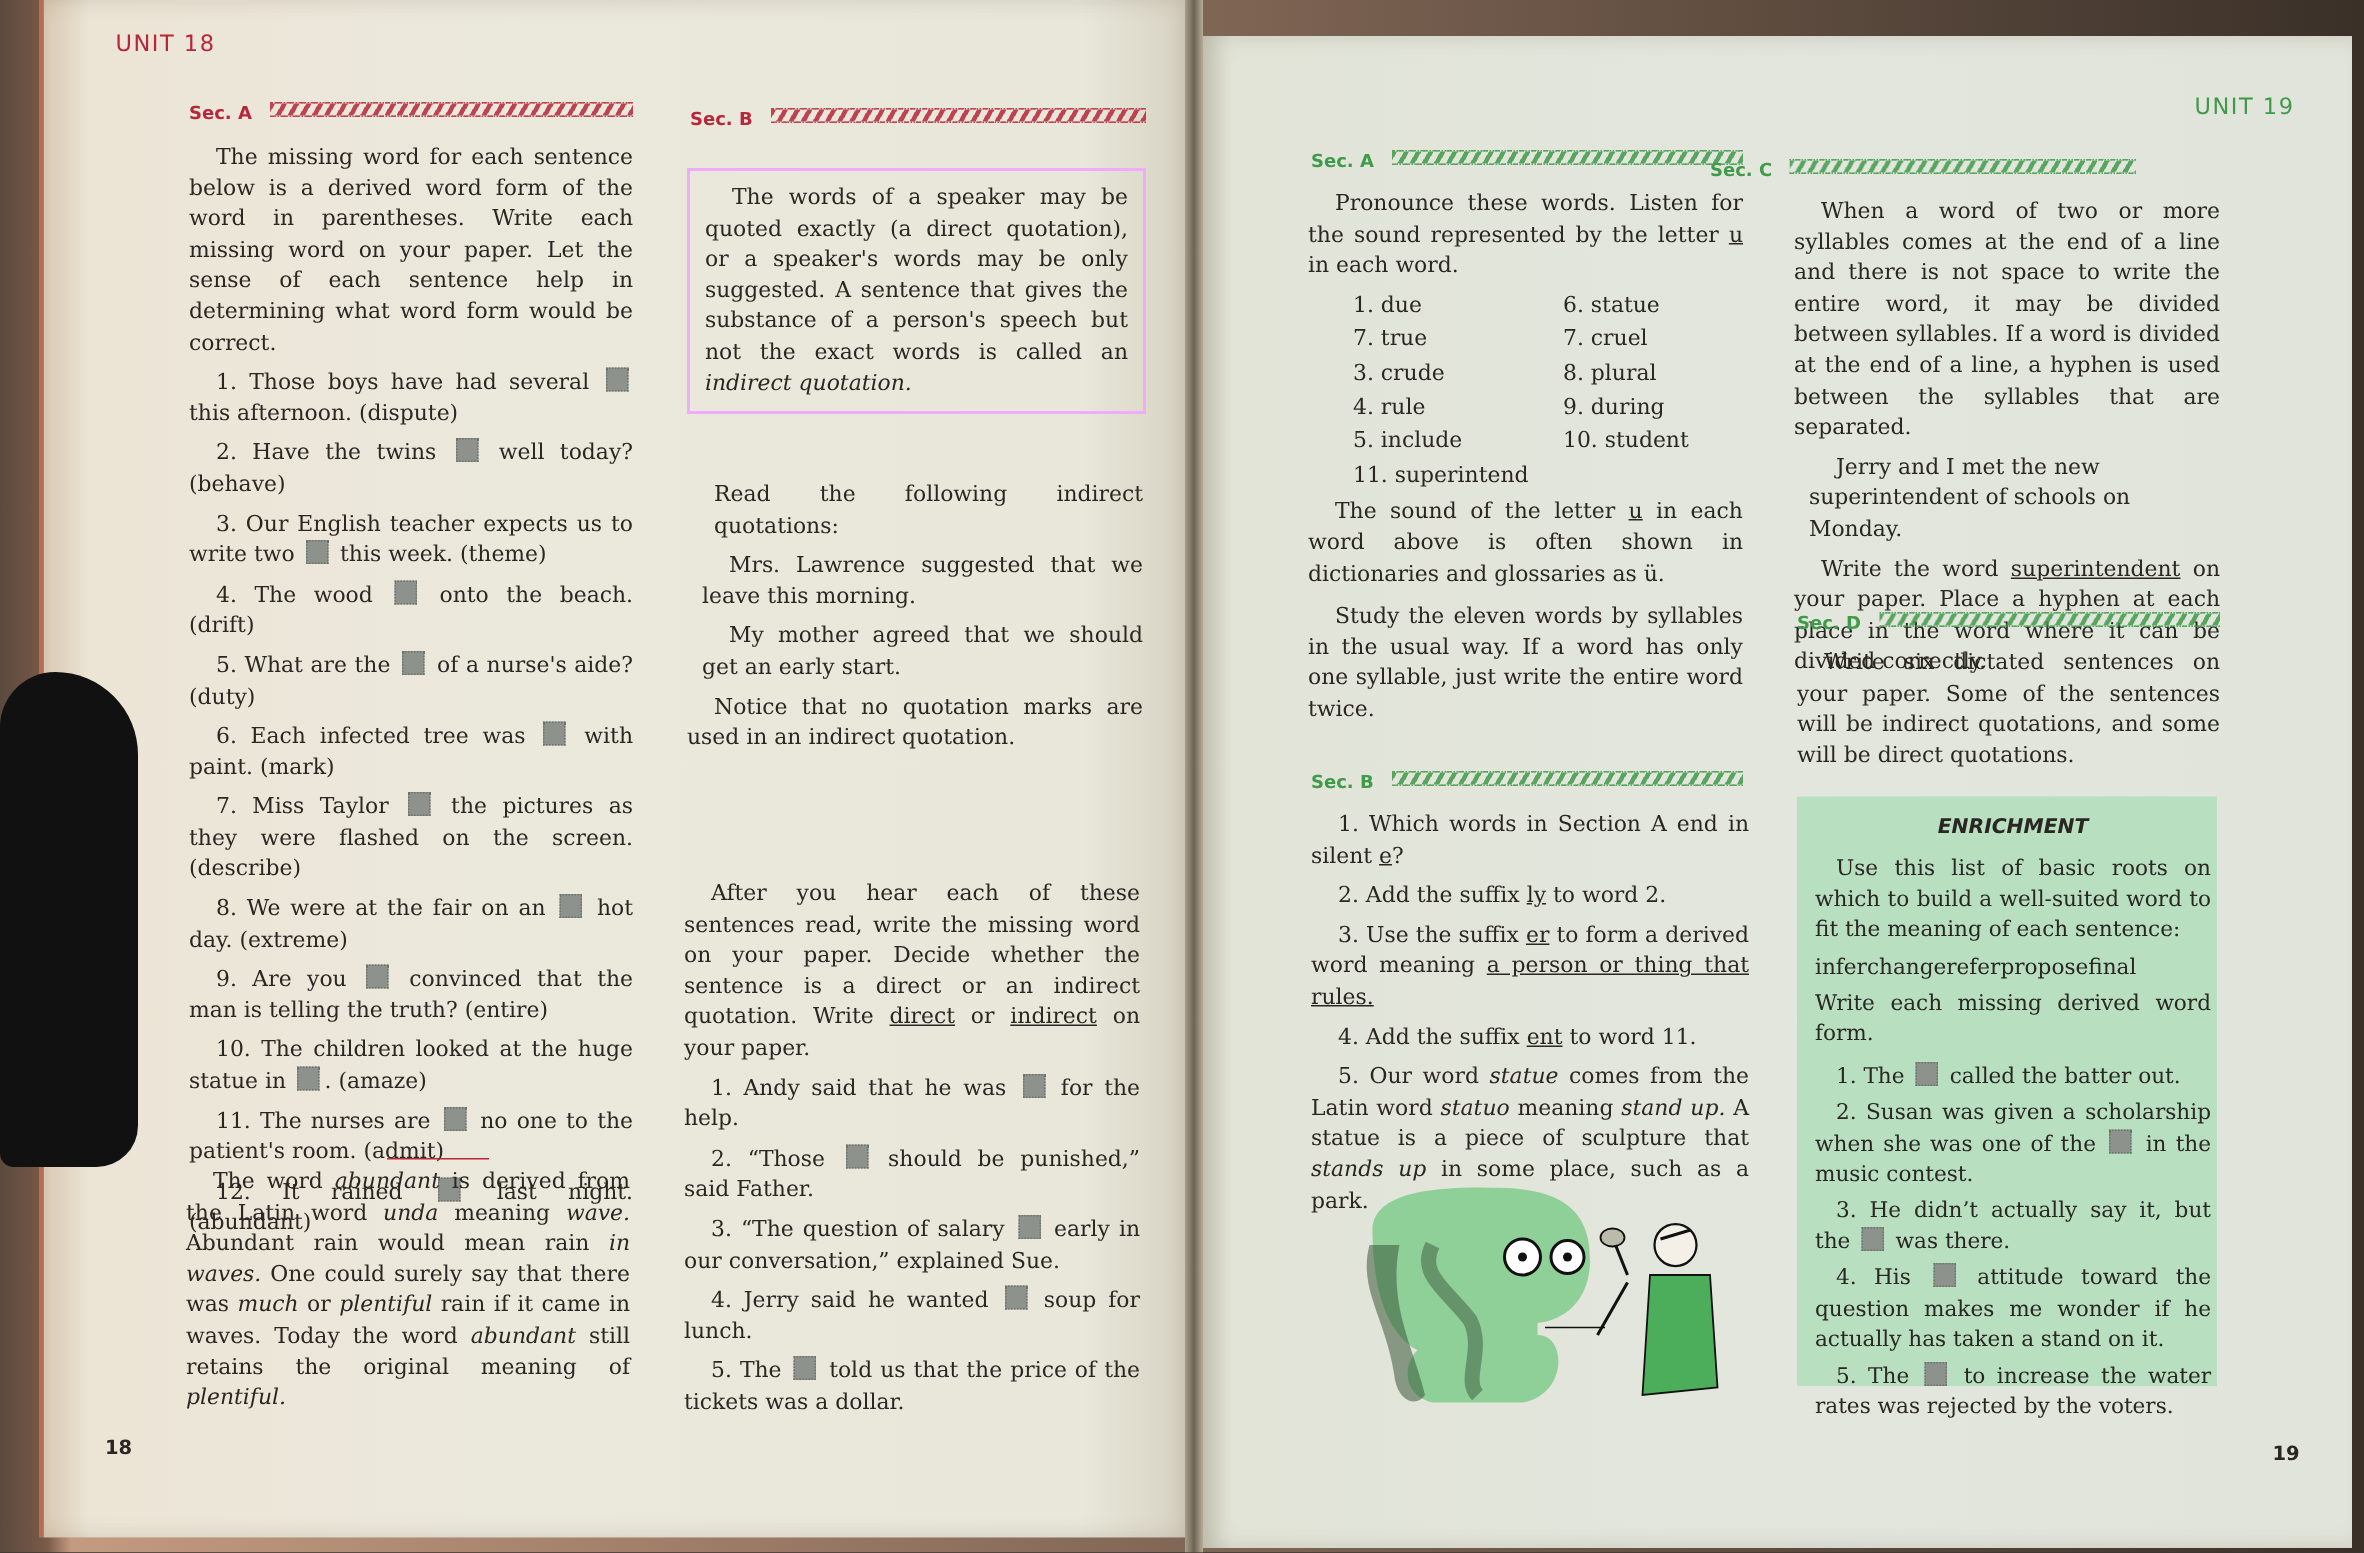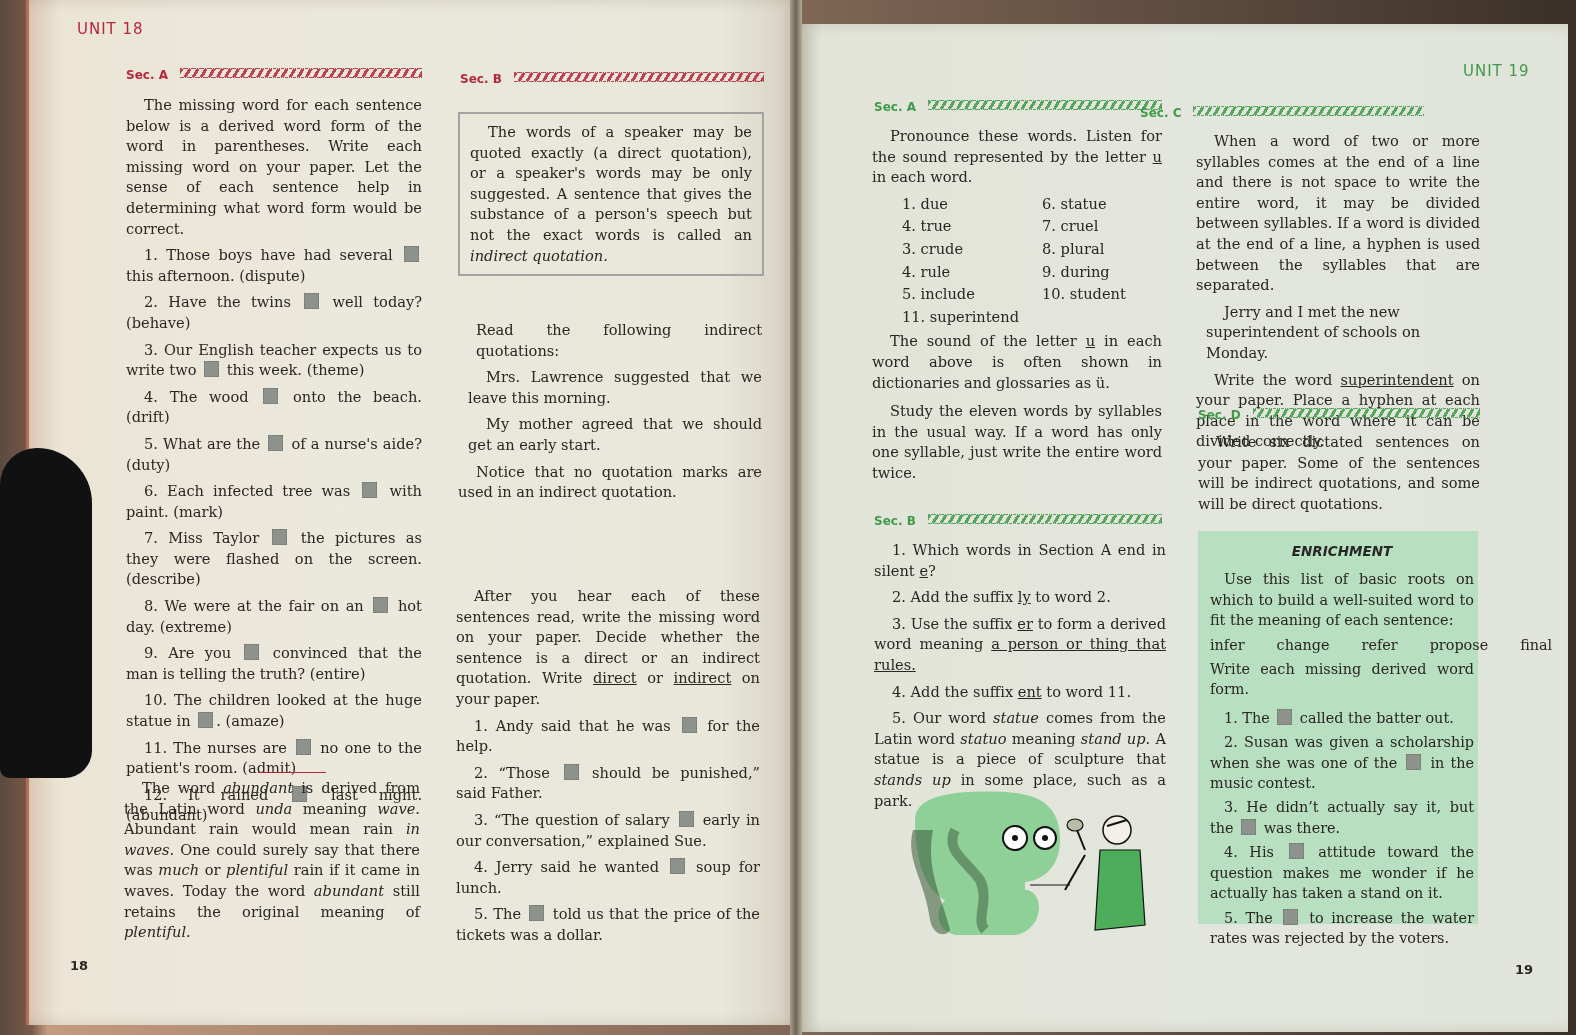--- a/index.html
+++ b/index.html
@@ -54,21 +54,21 @@
   .col p.noindent { text-indent:0; }
   .col p.indent-block { padding-left:10px; text-indent:18px; }
   .item { margin:0 0 4px 0; text-indent:18px; }
   .blank {
     display:inline-block; width:13px; height:14px; background:#8e928c;
     vertical-align:-2px; margin:0 3px; border:1px dotted #6f736d;
   }
   .u { text-decoration:underline; }
   .i { font-style:italic; }
   .boxed {
-    position:absolute; border:2px solid #a3a3a3; padding:8px 10px 8px 10px;
+    position:absolute; border:2px solid #f0abfc; padding:8px 10px 8px 10px;
     font-size:14.6px; line-height:20.6px; text-align:justify;
   }
   .boxed p { margin:0; text-indent:18px; }
   .divider {
     position:absolute; height:1px; background:#b8263a;
   }
   .wordlist {
     display:grid; grid-template-columns:1fr 1fr; column-gap:20px; row-gap:2px;
     padding-left:30px; margin:6px 0 0 0; text-align:left;
   }
@@ -76,21 +76,21 @@
   .enrich {
     position:absolute; left:1198px; top:531px; width:280px; height:393px;
     background:#b7dfc0; padding:8px 4px 8px 12px; box-sizing:border-box;
     font-size:14.4px; line-height:20.4px; text-align:justify;
   }
   .enrich .title {
     text-align:center; font-family:"DejaVu Sans", sans-serif; font-weight:bold; font-style:italic;
     font-size:13.5px; margin:2px 0 8px 0;
   }
   .enrich p { margin:0 0 4px 0; text-indent:14px; }
-  .enrich .roots { display:flex; justify-content:flex-start; text-indent:0; margin:4px 0 4px 0;gap:32px; }
+  .enrich .roots { display:flex; justify-content:flex-start; text-indent:0; margin:4px 0 4px 0; }
   .page-num {
     position:absolute; font-family:"DejaVu Sans", sans-serif; font-weight:bold; font-size:13px;
   }
   .illus { position:absolute; left:895px; top:790px; width:260px; height:150px; }
 </style>
 </head>
 <body>
 
 <div class="book-bg"></div>
 <div class="page-left"></div>
@@ -165,21 +165,21 @@
 <div class="sec-head green" style="left:874px; top:100px; width:288px;">
   <span>Sec. A</span>
   <span class="rule"></span>
 </div>
 
 <div class="col" style="left:872px; top:126px; width:290px;">
   <p style="margin-bottom:2px;"><span>Pronounce these words. Listen for the sound represented by the letter </span><span class="u">u</span><span> in each word.</span></p>
   <div class="wordlist" id="word-list">
       <div>1. due</div>
       <div>6. statue</div>
-      <div>4. true</div>
+      <div>7. true</div>
       <div>7. cruel</div>
       <div>3. crude</div>
       <div>8. plural</div>
       <div>4. rule</div>
       <div>9. during</div>
       <div>5. include</div>
       <div>10. student</div>
       <div class="center-row">11. superintend</div>
     </div>
   <p style="margin-top:4px;"><span>The sound of the letter </span><span class="u">u</span><span> in each word above is often shown in dictionaries and glossaries as ü.</span></p>

